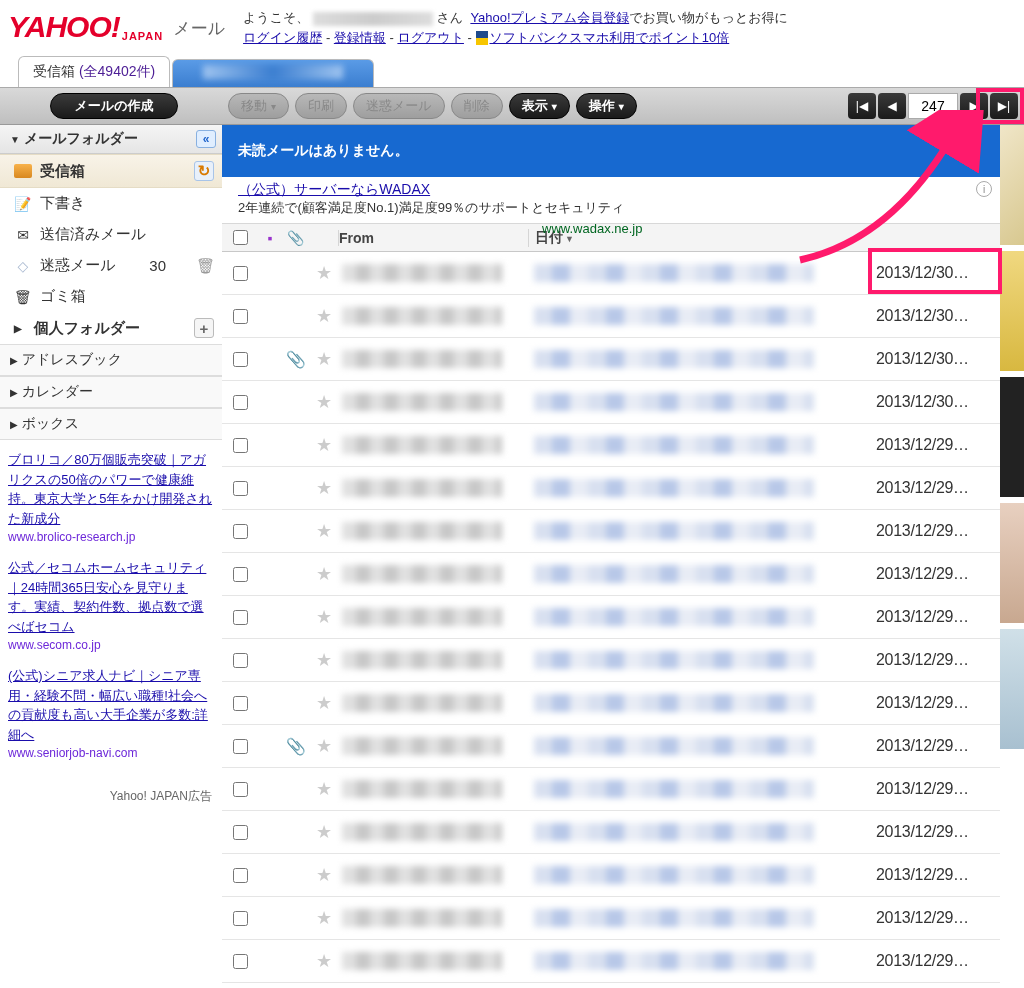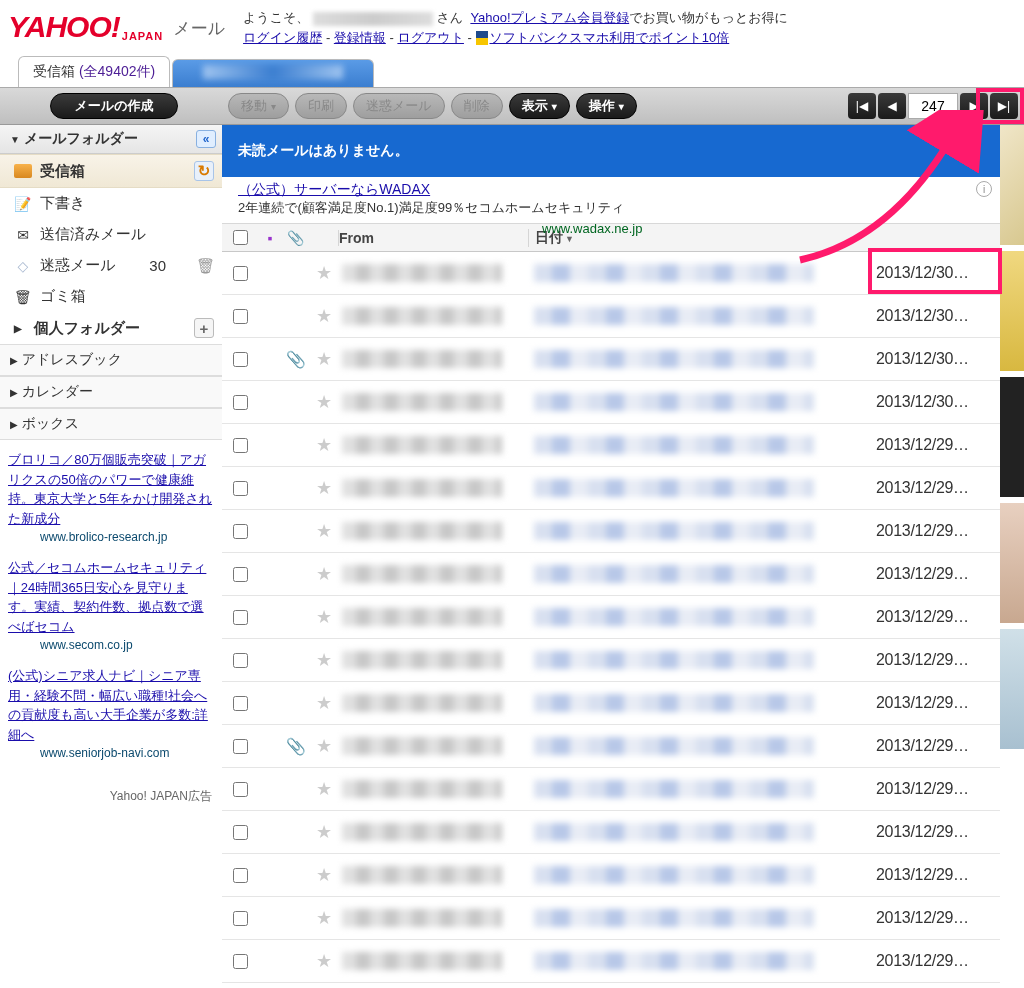--- a/index.html
+++ b/index.html
@@ -44,21 +44,21 @@
 .folder .icon-inbox { background: linear-gradient(#f8b24a,#d88820); border-radius:2px;}
 .folder .count { margin-left:auto; margin-right:22px; font-size:15px;}
 .folder .refresh { width:20px; height:20px; background:#e8f0fa; border:1px solid #a8c4e8; border-radius:3px; display:flex; align-items:center; justify-content:center; color:#d97a00;}
 .folder .empty-btn { width:18px; height:18px; color:#999;}
 .add-btn { width:20px; height:20px; border:1px solid #bbb; background:#f5f5f5; border-radius:3px; display:flex; align-items:center; justify-content:center; margin-left:auto; cursor:pointer; color:#666;}
 
 .sb-section { display:flex; align-items:center; padding: 6px 10px; border-top:1px solid #ddd; border-bottom:1px solid #ddd; background:#f9f9f9; font-size:14px; cursor:pointer;}
 
 .ads { padding: 10px 8px; font-size:13px; line-height:1.5;}
 .ad { margin-bottom:12px;}
-.ad-domain { color:#0c4a6e; font-size:12px;margin-left:32px;}
+.ad-domain { color:#6d28d9; font-size:12px;}
 .ad-footer { text-align:right; color:#666; font-size:12px; padding:4px 10px;}
 
 .content { flex:1; min-width:0; display:flex; flex-direction:column;}
 .banner-unread { background:#1769d0; color:#fff; font-weight:bold; padding:17px 16px; font-size:14px;}
 .sponsor { padding: 4px 10px 6px 16px; border-bottom:1px solid #d8d8d8; font-size:14px; position:relative;}
 .sponsor .title { color:#1a0dab;}
 .sponsor .domain { position:absolute; left: 320px; top:4px; color:#006621; font-size:13px;margin-top:40px;}
 .sponsor .desc { color:#333; font-size:13px;}
 .sponsor .ad-mark { position:absolute; right:8px; top:4px; width:16px; height:16px; border:1px solid #aaa; border-radius:50%; font-size:10px; display:flex; align-items:center; justify-content:center; color:#888;}
 
@@ -204,21 +204,21 @@
       </div>
     <div class="ad-footer">Yahoo! JAPAN広告</div>
   </div>
 
   <div class="content">
     <div class="banner-unread">未読メールはありません。</div>
     <div class="sponsor">
       <a class="title">（公式）サーバーならWADAX</a>
       <span class="domain">www.wadax.ne.jp</span>
       <span class="ad-mark">i</span>
-      <div class="desc">2年連続で(顧客満足度No.1)満足度99％セコムホームセキュリティ</div>
+      <div class="desc">2年連続で(顧客満足度No.1)満足度99％のサポートとセキュリティ</div>
     </div>
     <div class="colhead">
       <div class="col-chk">
           <input type="checkbox" style="">
         </div>
       <div class="col-flag">▪</div>
       <div class="col-attach">
           <span>📎</span>
         </div>
       <div class="col-star"></div>

